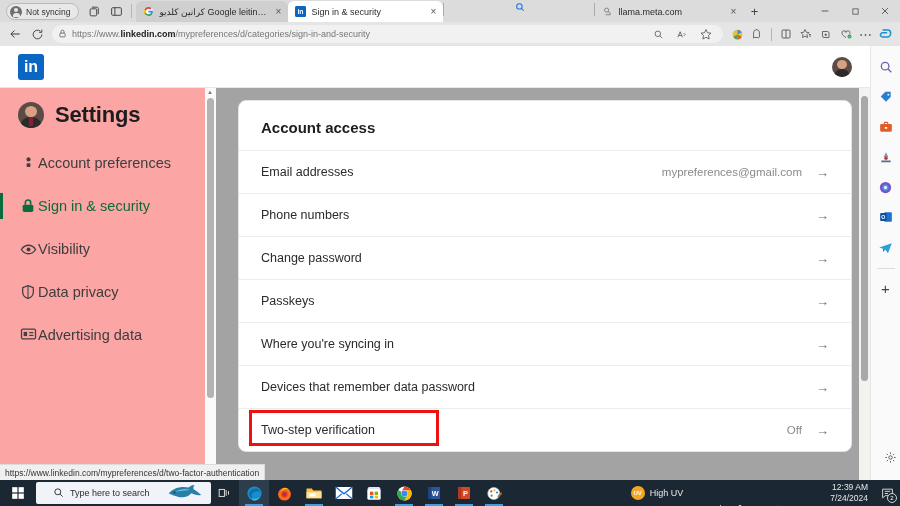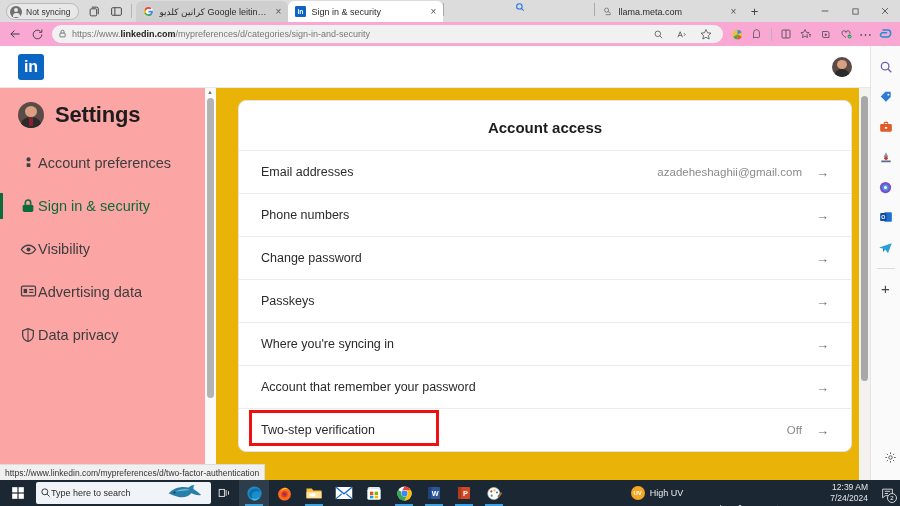--- a/index.html
+++ b/index.html
@@ -38,21 +38,21 @@
   .tab .ttl { flex:1 1 auto; overflow:hidden; white-space:nowrap; text-overflow:ellipsis; font-size:9px; }
   .tab .xbtn { font-size:10px; color:#555; flex:0 0 10px; text-align:center; line-height:1; }
   .tab-div { width:1px; height:13px; background:#aaa; align-self:center; margin-bottom:3px; }
   .newtab { width:22px; height:20px; display:flex;align-items:center;justify-content:center;font-size:13px;color:#444;margin-bottom:1px;}
   .wctl { position:absolute; top:0; right:0; display:flex; height:22px; }
   .wctl div { width:30px; height:22px; display:flex; align-items:center; justify-content:center; font-size:10px; color:#444; }
 
   
   .navbar {
     position:absolute; top:22px; left:0; width:900px; height:24px;
-    background:#f9a8d4; display:flex; align-items:center; padding:0 4px;
+    background:#e5e5e5; display:flex; align-items:center; padding:0 4px;
   }
   .nav-ico { width:22px;height:22px;display:flex;align-items:center;justify-content:center;color:#3b3b3b;font-size:12px;}
   .omni {
     flex: 1 1 auto; height:18px; background:#f1f1f1; border-radius:9px;
     display:flex; align-items:center; padding:0 6px; margin:0 4px; gap:5px;
   }
   .omni .lock { font-size:8px; color:#555; }
   .omni .url { font-size:9px; color:#777; white-space:nowrap; overflow:hidden; flex:1 1 auto; }
   .omni .url b { color:#222; font-weight:700; }
   .omni .url .dim { color:#777; }
@@ -86,21 +86,21 @@
   .nav-item.active .ni-lbl { color:#0b6b3a; }
   .nav-item.active::before { content:""; position:absolute; left:0; top:-4px; width:3px; height:26px; background:#0b6b3a; }
 
   
   .sb-scroll { position:absolute; top:0; right:0; width:11px; height:392px; background:#fafafa; }
   .sb-scroll .up { position:absolute; top:1px; left:2px; font-size:6px; color:#777; }
   .sb-scroll .thumb { position:absolute; top:10px; left:2px; width:7px; height:300px; background:#b3b3b3; border-radius:4px; }
   .sb-scroll .down { position:absolute; bottom:1px; left:2px; font-size:6px; color:#777; }
 
   
-  .main { flex:1 1 auto; background:#eab308; padding:12px 18px 16px 22px; position:relative;text-align:center; }
+  .main { flex:1 1 auto; background:#a3a3a3; padding:12px 18px 16px 22px; position:relative; }
   .card { background:#fff; border-radius:8px; border:1px solid #e3e3e0; }
   .card h2 { font-size:15px; font-weight:600; color:#1d1d1d; padding:18px 22px 14px; }
   .row { display:flex; align-items:center; justify-content:space-between;
          padding:0 22px; height:43px; border-top:1px solid #ececec; position:relative; }
   .row .lbl { font-size:12.5px; color:#2b2b2b; }
   .row .right { display:flex; align-items:center; gap:14px; }
   .row .val { font-size:11.5px; color:#8a8a8a; }
   .row .arrow { font-size:13px; color:#6b6b6b; }
   .row.highlight .hl-box {
     position:absolute; left:10px; top:1px; width:190px; height:36px;
@@ -121,21 +121,21 @@
 
   
   .edgebar { position:absolute; top:46px; right:0; width:30px; height:434px; background:#fafafa; border-left:1px solid #e6e6e6; display:flex; flex-direction:column; align-items:center; padding-top:8px; }
   .eb-ico { width:24px;height:26px;display:flex;align-items:center;justify-content:center;margin-bottom:4px; }
   .eb-sep { width:18px; height:1px; background:#dcdcdc; margin:4px 0 6px; }
   .eb-gear { position:absolute; bottom:6px; left:7px; }
 
   
   .taskbar { position:absolute; bottom:0; left:0; width:900px; height:26px; background:#1b2733; display:flex; align-items:center; }
   .tb-start { width:36px;height:26px;display:flex;align-items:center;justify-content:center;}
-  .tb-search { width:175px;height:22px;background:#f0f3f7;border-radius:2px;display:flex;align-items:center;padding:0 4px;position:relative;overflow:hidden;}
+  .tb-search { width:175px;height:22px;background:#f0f3f7;border-radius:2px;display:flex;align-items:center;gap:6px;padding:0 17px;position:relative;overflow:hidden;}
   .tb-search .si { font-size:10px;color:#2a2a2a; }
   .tb-search .st { font-size:9px;color:#2b2b2b; }
   .tb-search .fish { position:absolute; right:4px; top:2px; }
   .tb-task { width:28px;height:26px;display:flex;align-items:center;justify-content:center;color:#e6e6e6;font-size:12px;}
   .tb-apps { display:flex; align-items:center; }
   .tb-app { width:30px;height:26px;display:flex;align-items:center;justify-content:center;position:relative;}
   .tb-app.open::after{content:"";position:absolute;bottom:0;left:6px;width:18px;height:2px;background:#3da0e0;}
   .tb-app.active{background:#2e3d4c;}
   .tray { margin-left:auto; display:flex; align-items:center; gap:6px; padding-right:4px; color:#e8e8e8; }
   .uv { display:flex; align-items:center; gap:5px; margin-right:6px; }
@@ -376,55 +376,55 @@
             <svg width="17" height="17" viewBox="0 0 24 24" fill="none" stroke="currentColor" stroke-width="1.9">
                 <path d="M2 12s3.8-6 10-6 10 6 10 6-3.8 6-10 6S2 12 2 12z"></path>
                 <circle cx="12" cy="12" r="2.8" fill="currentColor" stroke="none"></circle>
               </svg>
           </span>
           <span class="ni-lbl">Visibility</span>
         </div>
 
         <div class="nav-item">
           <span class="ni-ico">
+            <svg width="16" height="16" viewBox="0 0 24 24" fill="none" stroke="currentColor" stroke-width="1.9">
+                <path d="M12 2.5l8 3v6c0 5-3.4 8.8-8 10-4.6-1.2-8-5-8-10v-6z"></path>
+                <path d="M12 2.5v19" stroke="currentColor" stroke-width="1.6"></path>
+              </svg>
+          </span>
+          <span class="ni-lbl">Data privacy</span>
+        </div>
+
+        <div class="nav-item">
+          <span class="ni-ico">
             <svg width="17" height="14" viewBox="0 0 24 20" fill="none" stroke="currentColor" stroke-width="1.8">
                 <rect x="2" y="3" width="20" height="14" rx="2"></rect>
                 <rect x="5" y="7" width="5" height="6" fill="currentColor" stroke="none"></rect>
                 <line x1="13" y1="8" x2="19" y2="8"></line>
                 <line x1="13" y1="12" x2="19" y2="12"></line>
               </svg>
           </span>
           <span class="ni-lbl">Advertising data</span>
         </div>
 
-        <div class="nav-item">
-          <span class="ni-ico">
-            <svg width="16" height="16" viewBox="0 0 24 24" fill="none" stroke="currentColor" stroke-width="1.9">
-                <path d="M12 2.5l8 3v6c0 5-3.4 8.8-8 10-4.6-1.2-8-5-8-10v-6z"></path>
-                <path d="M12 2.5v19" stroke="currentColor" stroke-width="1.6"></path>
-              </svg>
-          </span>
-          <span class="ni-lbl">Data privacy</span>
-        </div>
-
         <div class="sb-scroll">
           <div class="up">▲</div>
           <div class="thumb"></div>
           <div class="down">▼</div>
         </div>
       </div>
 
       <div class="main">
         <div class="card">
           <h2>Account access</h2>
 
           <div class="row">
             <span class="lbl">Email addresses</span>
             <span class="right">
-              <span class="val">azadeheshaghii@gmail.com</span>
+              <span class="val">mypreferences@gmail.com</span>
               <span class="arrow">→</span>
             </span>
           </div>
 
           <div class="row">
             <span class="lbl">Phone numbers</span>
             <span class="right">
               <span class="val"></span>
               <span class="arrow">→</span>
             </span>
@@ -448,21 +448,21 @@
 
           <div class="row">
             <span class="lbl">Where you're syncing in</span>
             <span class="right">
               <span class="val"></span>
               <span class="arrow">→</span>
             </span>
           </div>
 
           <div class="row">
-            <span class="lbl">Account that remember your password</span>
+            <span class="lbl">Devices that remember data password</span>
             <span class="right">
               <span class="val"></span>
               <span class="arrow">→</span>
             </span>
           </div>
 
           <div class="row highlight">
             <span class="lbl">Two-step verification</span>
             <span class="right">
               <span class="val">Off</span>

